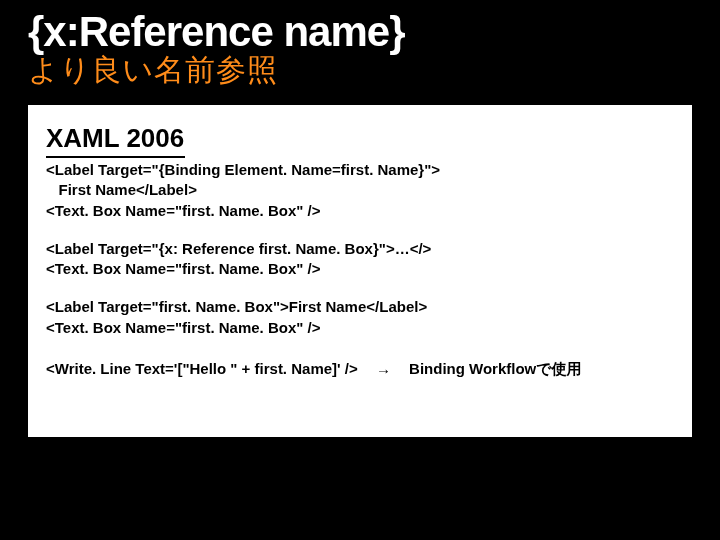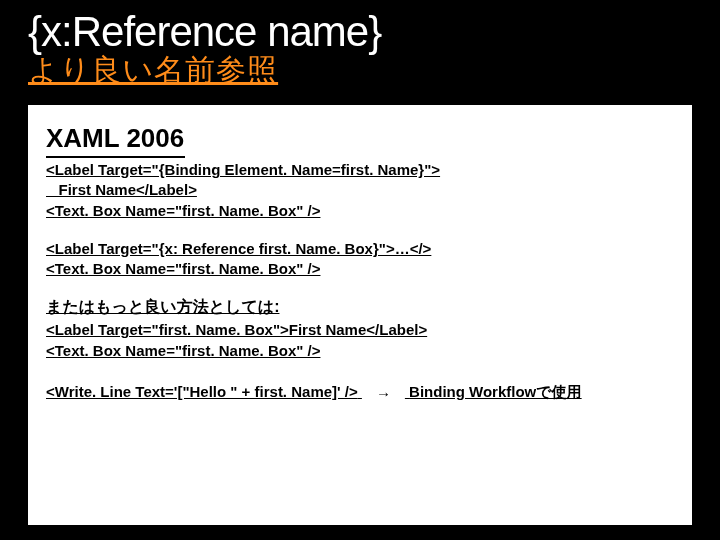--- a/index.html
+++ b/index.html
@@ -1,20 +1,20 @@
 <!DOCTYPE html>
 <html><head>
 <meta charset="utf-8">
 <style>
   * { margin: 0; padding: 0; box-sizing: border-box; }
   html, body { width: 720px; height: 540px; background: #000; color: #fff; font-family: Arial, "Helvetica Neue", Helvetica, sans-serif; overflow: hidden; }
   .slide { width: 720px; height: 540px; padding: 8px 28px 0 28px; position: relative; }
-  .title-en { font-size: 42px; font-weight: 400; color: #fff; letter-spacing: -1px; }
-  .title-ja { font-size: 30px; font-weight: 400; color: #ff8c1a; margin-top: -6px; letter-spacing: 1px; text-decoration: underline; }
-  .content { padding: 18px 18px 0 18px; color: #000; background: #fff; margin-top: 14px; height: 420px; position: relative; text-decoration: underline; }
+  .title-en { font-size: 42px; font-weight: 700; color: #fff; letter-spacing: -1px; }
+  .title-ja { font-size: 30px; font-weight: 400; color: #ff8c1a; margin-top: -6px; letter-spacing: 1px; }
+  .content { padding: 18px 18px 0 18px; color: #000; background: #fff; margin-top: 14px; height: 332px; position: relative; }
   .section-h { font-size: 26px; font-weight: 700; margin-top: 4px; margin-bottom: 2px; }
   .content > .section-h:first-child { margin-top: 0; }
   .underline { display: inline-block; border-bottom: 2.5px solid #000; padding: 0 1px 2px 0; }
   .code { font-size: 15px; font-weight: 700; line-height: 1.35; margin-bottom: 18px; font-family: Arial, sans-serif; white-space: pre; }
   .note { font-size: 16px; font-weight: 700; margin-top: 6px; margin-bottom: 2px; }
   .last-row { margin-top: 22px; font-size: 15px; font-weight: 700; }
   .arrow-gap { display: inline-block; padding: 0 14px; }
 </style>
 </head>
 <body>
@@ -26,21 +26,20 @@
   <div class="content">
 
     <div class="section-h"><span class="underline">XAML 2006</span></div>
     <div class="code">&lt;Label Target="{Binding Element. Name=first. Name}"&gt;
    First Name&lt;/Label&gt;
 &lt;Text. Box Name="first. Name. Box" /&gt;</div>
 
     <div class="code">&lt;Label Target="{x: Reference first. Name. Box}"&gt;…&lt;/&gt;
 &lt;Text. Box Name="first. Name. Box" /&gt;</div>
 
-    <div class="note">またはもっと良い方法としては:</div>
     <div class="code">&lt;Label Target="first. Name. Box"&gt;First Name&lt;/Label&gt;
 &lt;Text. Box Name="first. Name. Box" /&gt;</div>
 
     <div class="last-row">
       <span>&lt;Write. Line Text='["Hello " + first. Name]' /&gt;</span>
       <span class="arrow-gap">→</span>
       <span>Binding Workflowで使用</span>
     </div>
 
   </div>

